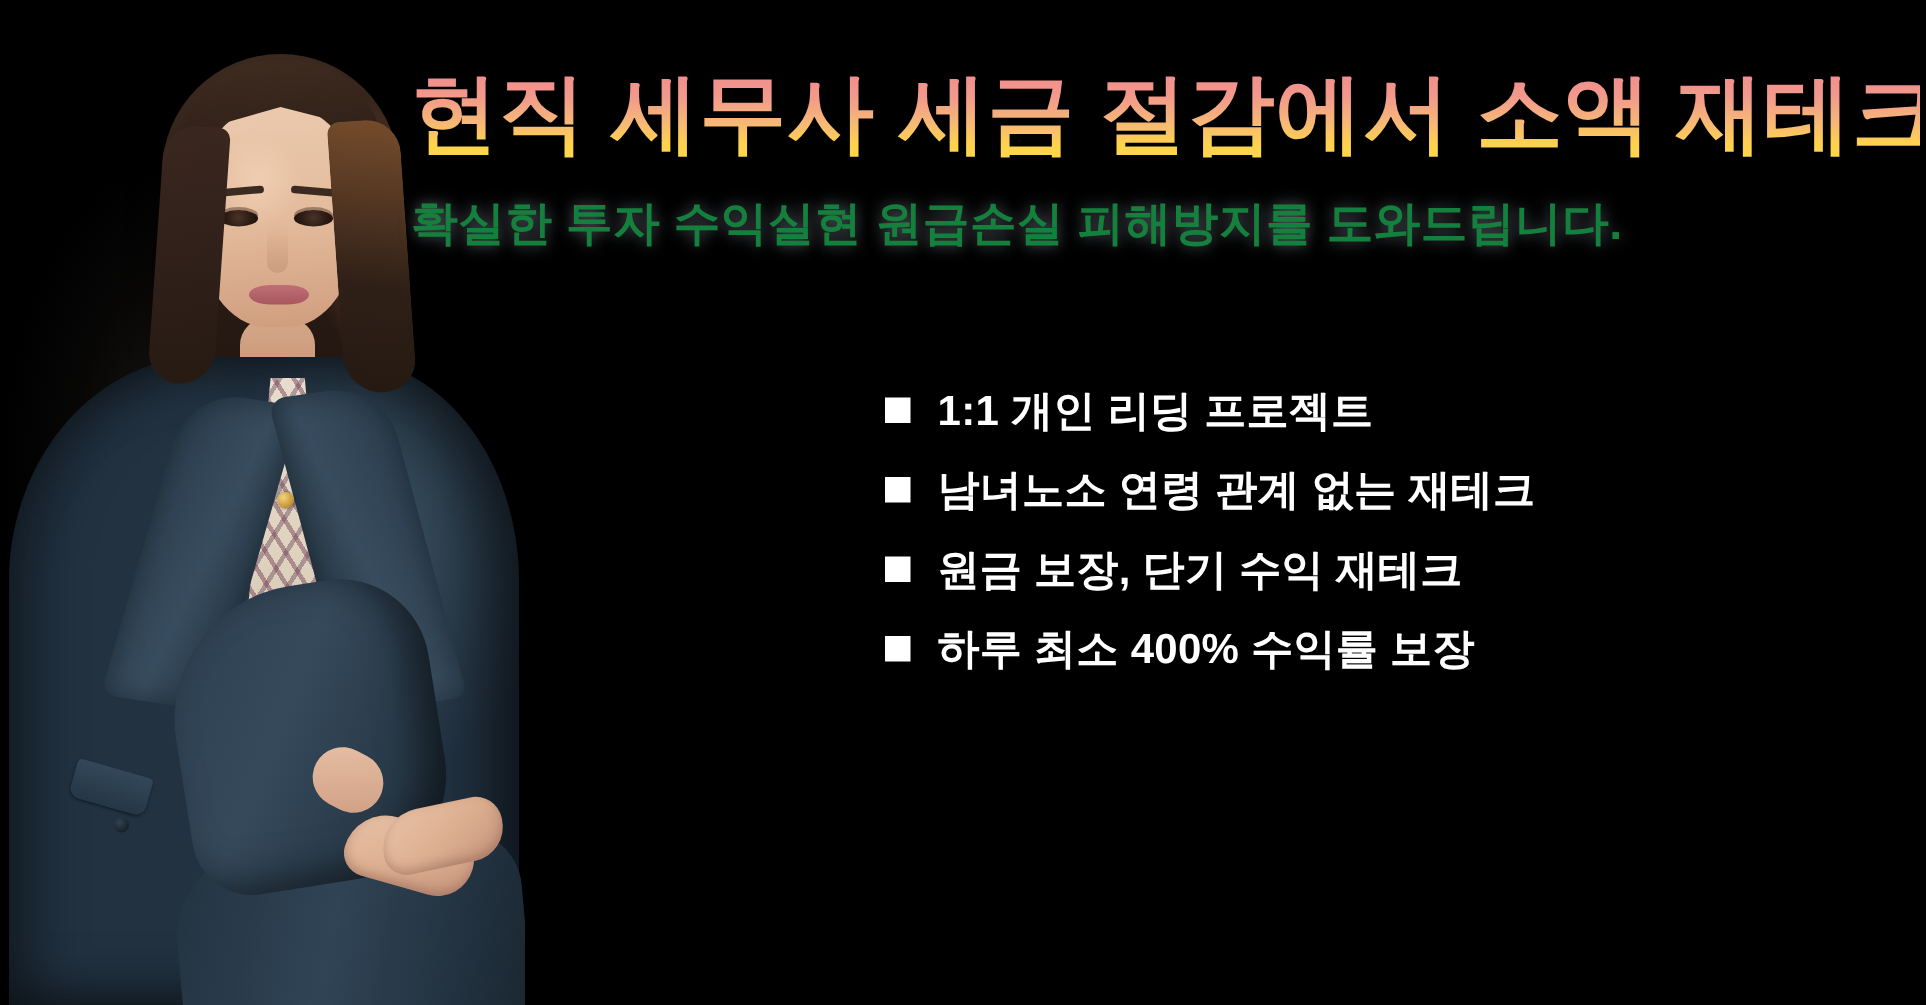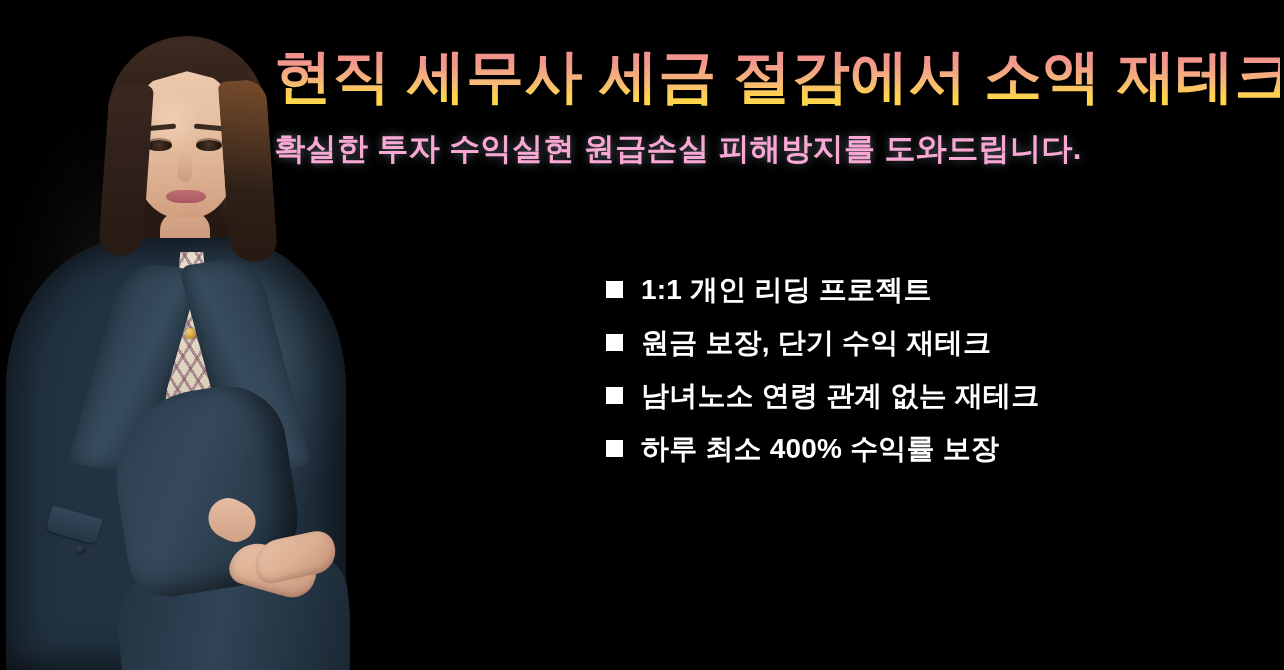--- a/index.html
+++ b/index.html
@@ -256,32 +256,32 @@
   .subtitle {
     position: absolute;
     left: 0;
     top: 128px;
     width: 1284px;
     text-align: center;
     padding-left: 72px;
     box-sizing: border-box;
     font-size: 31px;
     font-weight: bold;
-    color: #f9a8d4;
+    color: #15803d;
     letter-spacing: 0.4px;
     text-shadow: 0 0 10px rgba(150,160,175,0.55), 0 2px 3px rgba(0,0,0,0.9);
     white-space: nowrap;
   }
 
   
   .bullets {
     position: absolute;
     left: 590px;
     top: 247px;
-    margin: 16px;
+    margin: 0;
     padding: 0;
     list-style: none;
   }
   .bullets li {
     display: flex;
     align-items: center;
     height: 53px;
     color: #ffffff;
     font-size: 28px;
     font-weight: bold;
@@ -343,25 +343,25 @@
 
   <div class="subtitle">확실한 투자 수익실현 원급손실 피해방지를 도와드립니다.</div>
 
   <ul class="bullets">
     <li>
       <span class="bullet-mark"></span>
       <span class="bullet-text">1:1 개인 리딩 프로젝트</span>
     </li>
     <li>
       <span class="bullet-mark"></span>
-      <span class="bullet-text">원금 보장, 단기 수익 재테크</span>
+      <span class="bullet-text">남녀노소 연령 관계 없는 재테크</span>
     </li>
     <li>
       <span class="bullet-mark"></span>
-      <span class="bullet-text">남녀노소 연령 관계 없는 재테크</span>
+      <span class="bullet-text">원금 보장, 단기 수익 재테크</span>
     </li>
     <li>
       <span class="bullet-mark"></span>
       <span class="bullet-text">하루 최소 400% 수익률 보장</span>
     </li>
   </ul>
 
 </div>
 
 </body></html>

